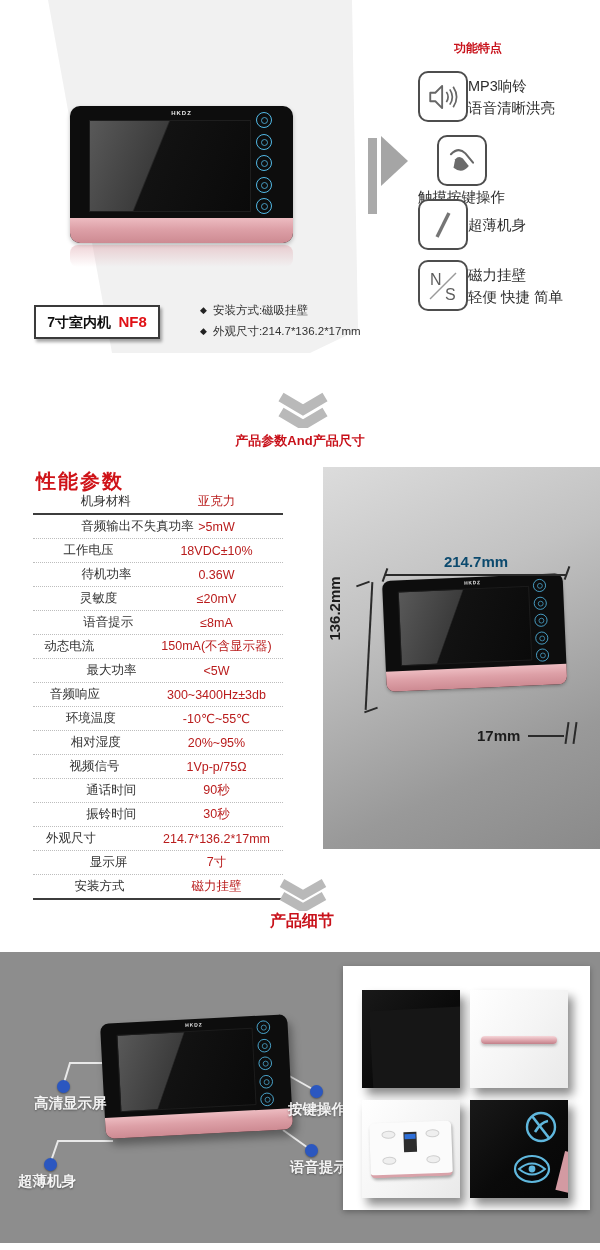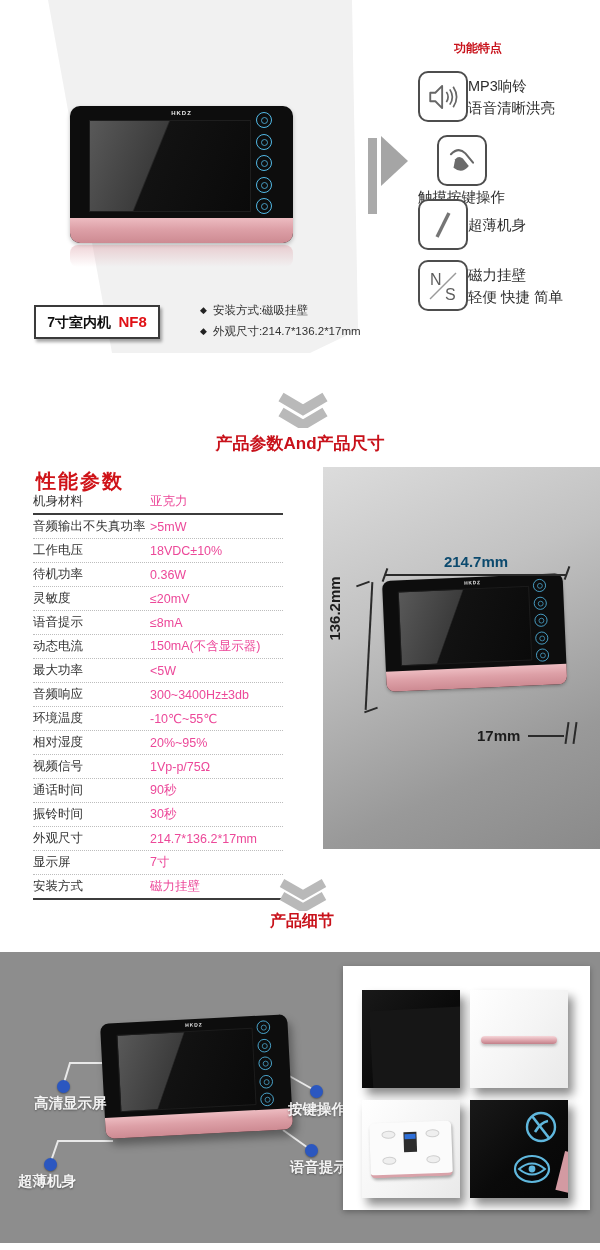--- a/index.html
+++ b/index.html
@@ -50,31 +50,31 @@
   .feat-title span{margin-left:36px;}
   .feat-row{position:absolute;left:418px;display:flex;align-items:center;}
   .feat-box{width:46px;height:47px;border:2px solid #4d4d4d;border-radius:10px;background:#fff;
     display:flex;align-items:center;justify-content:center;flex:none;}
   .feat-text{font-size:14.5px;color:#2e2e2e;line-height:22px;white-space:nowrap;}
   .fr1{top:71px;} .fr2{top:135px;flex-direction:column;} .fr3{top:199px;} .fr4{top:260px;}
 
   
   .chev{position:absolute;}
   .div-title{position:absolute;width:600px;text-align:center;font-weight:bold;color:#c8111a;}
-  .t-params{top:432px;font-size:17px;text-align:center;}
+  .t-params{top:432px;font-size:13px;text-align:center;}
   .t-detail{top:911px;font-size:16px;left:2px;}
 
   
   .spec-title{position:absolute;left:36px;top:468px;font-size:20px;font-weight:bold;color:#cf1318;letter-spacing:2px;}
   .spec-table{position:absolute;left:33px;top:490px;width:250px;}
-  .spec-row{display:flex;height:23px;align-items:center;border-bottom:1px dotted #bdbdbd;}
+  .spec-row{display:flex;height:23px;align-items:center;border-bottom:1px dotted #bdbdbd;justify-content:center;}
   .spec-row:first-child{border-bottom:2px solid #3c3c3c;}
   .spec-row:last-child{border-bottom:2px solid #3c3c3c;}
   .spec-label{width:117px;font-size:12.5px;color:#333;flex:none;white-space:nowrap;}
-  .spec-value{font-size:12.5px;color:#ec4899;white-space:nowrap;}
+  .spec-value{font-size:12.5px;color:#b91c1c;white-space:nowrap;}
 
   
   .dim-panel{position:absolute;left:323px;top:467px;width:277px;height:382px;
     background:linear-gradient(155deg,#dcdcdc 0%,#c2c2c2 35%,#999 75%,#8a8a8a 100%);overflow:hidden;}
   .dim-w-label{position:absolute;left:385px;top:553px;width:182px;text-align:center;font-size:15px;font-weight:bold;color:#0c4a6e;}
   .dim-w-line{position:absolute;left:385px;top:574px;width:182px;border-top:2px solid #2a2a2a;}
   .dim-h-label{position:absolute;left:321px;top:600px;width:70px;text-align:center;font-size:15px;font-weight:bold;color:#1c1c1c;
     transform:rotate(-90deg) translateY(-22px);transform-origin:center;}
   .dim-h-line{position:absolute;left:368px;top:582px;height:128px;border-left:2px solid #2a2a2a;transform:rotate(3deg);}
   .tick{position:absolute;width:2px;height:14px;background:#2a2a2a;}

